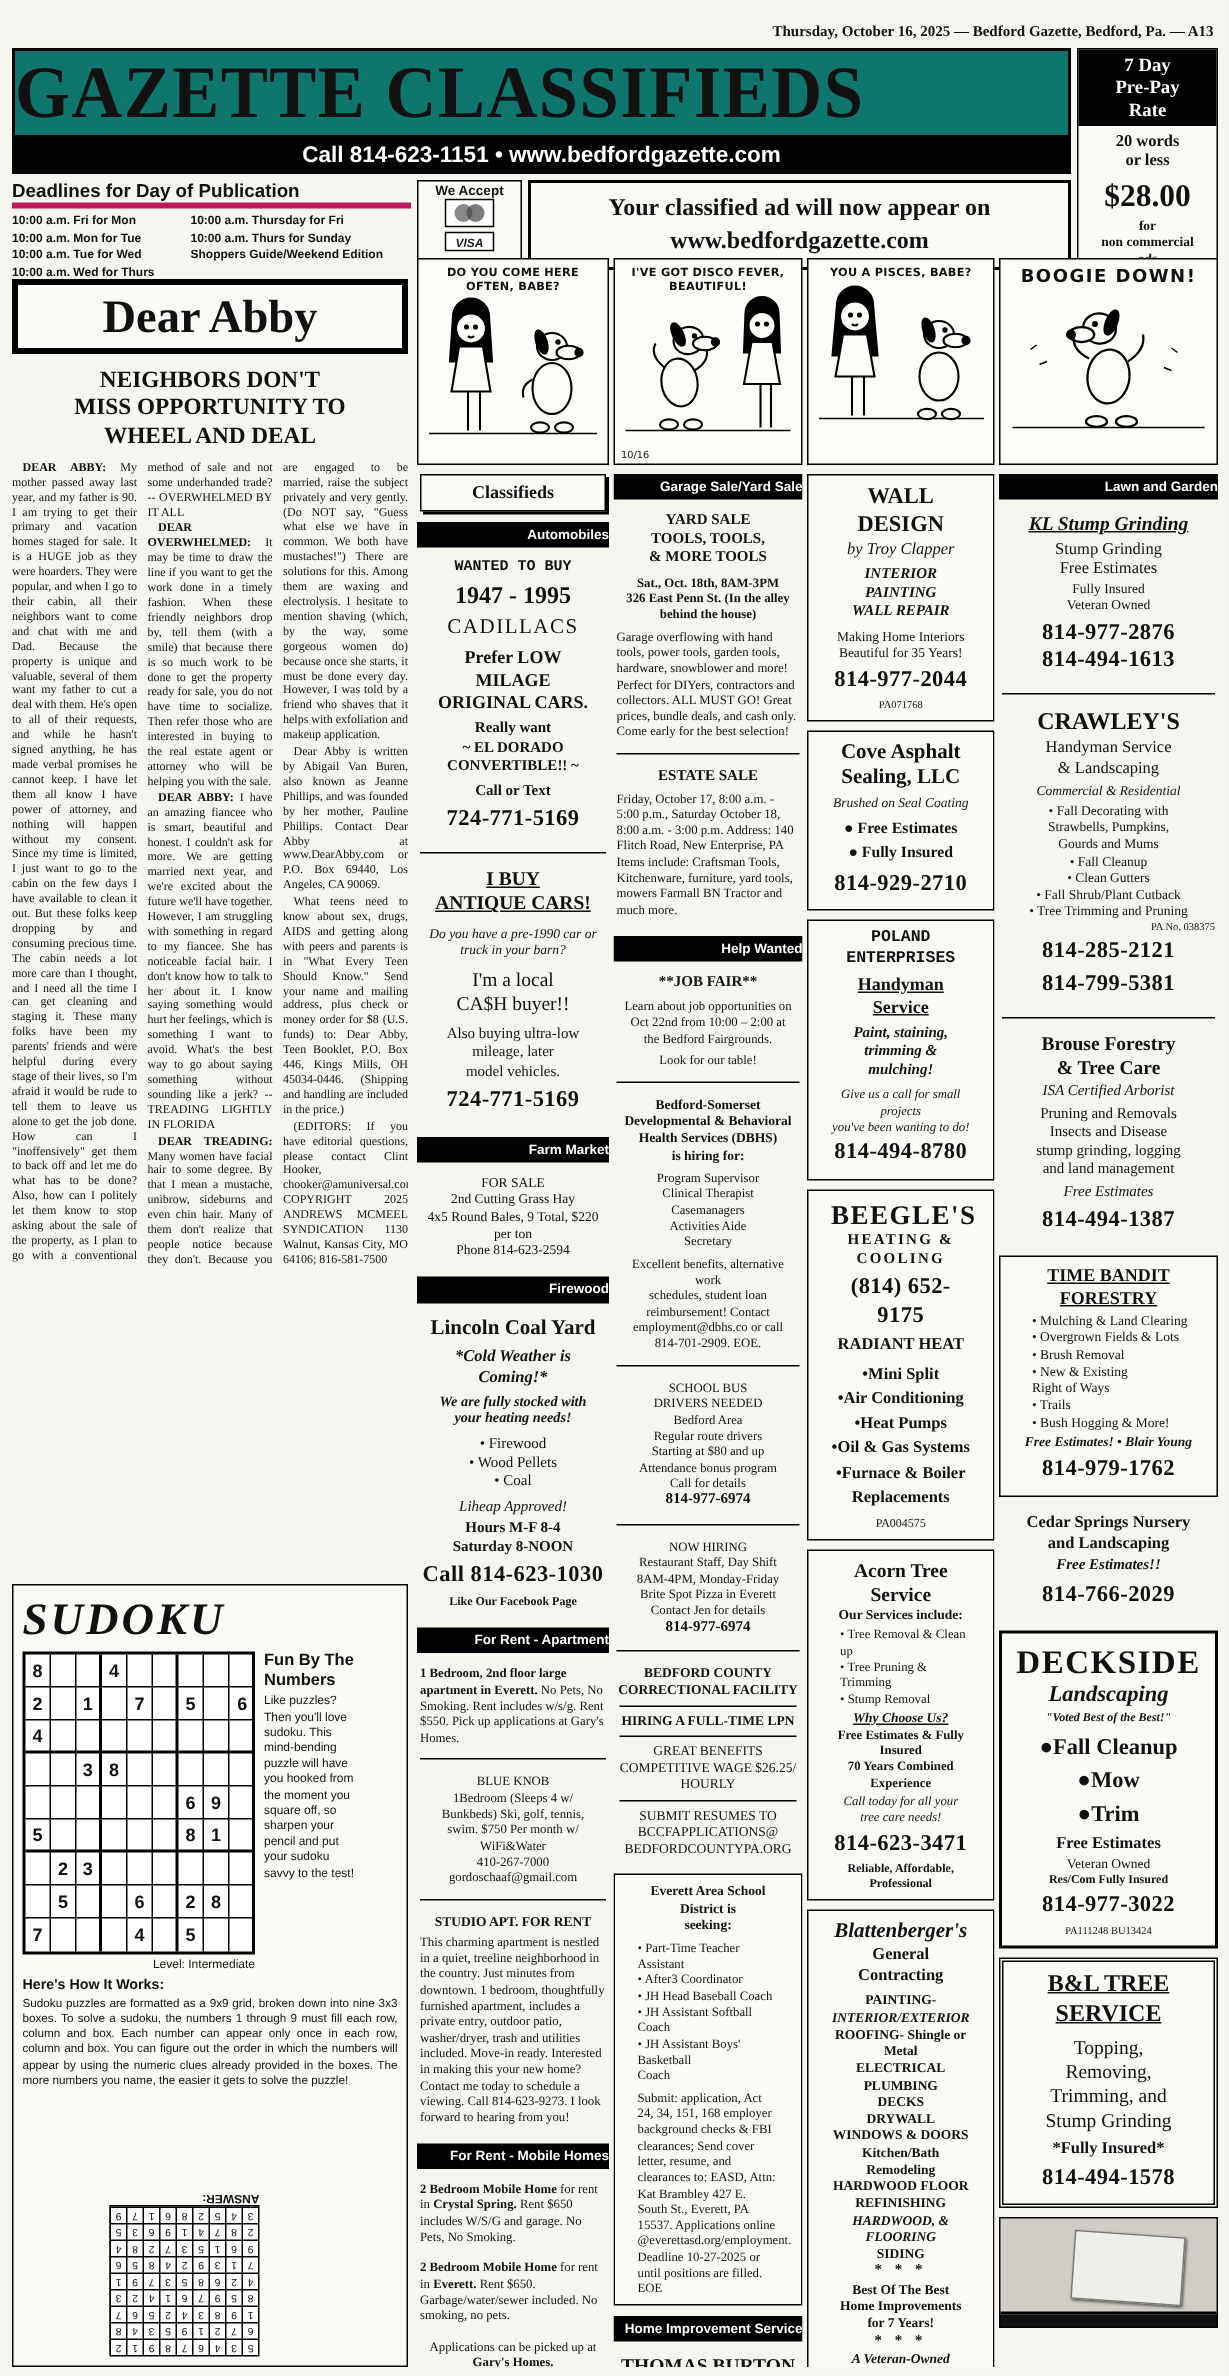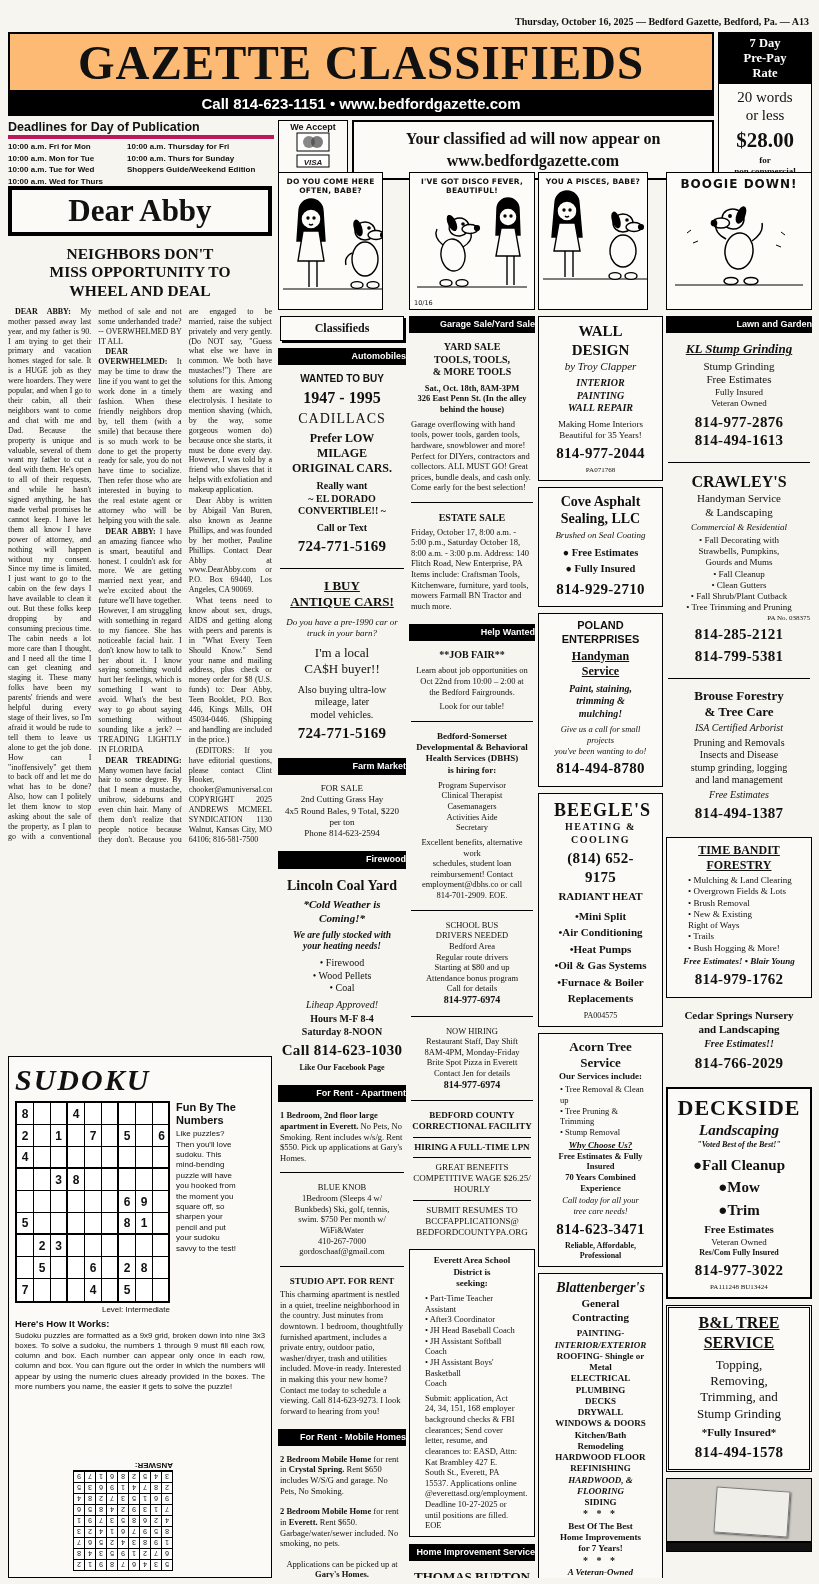--- a/index.html
+++ b/index.html
@@ -2,21 +2,21 @@
 <html><head>
 <meta charset="utf-8">
 <style>
 *{margin:0;padding:0;box-sizing:border-box}
 html,body{width:819px;height:1584px}
 body{background:#e8e6e0;font-family:"Liberation Serif",serif;color:#111}
 #page{position:relative;width:819px;height:1584px;background:#f7f5f0;overflow:hidden}
 .abs{position:absolute}
 .pre{white-space:pre-line}
 .b{font-weight:bold}.i{font-style:italic}.c{text-align:center}.u{text-decoration:underline}.r{text-align:right}
-.sans{font-family:Liberation Sans, sans-serif}
+.sans{font-family:Liberation Mono, monospace}
 .s7{font-size:7px}.s8{font-size:8px}.s85{font-size:8.5px}.s9{font-size:9px}.s10{font-size:10px}.s11{font-size:11px}
 .s12{font-size:12px}.s13{font-size:13px}.s14{font-size:14px}.s15{font-size:15px}.s16{font-size:16px}
 .s18{font-size:18px}.s22{font-size:22px}
 .mt2{margin-top:2px}.mt4{margin-top:4px}.mt6{margin-top:6px}
 .hr{border-top:1px solid #000;margin:4px 2px}
 .box{border:1px solid #000;padding:5px 15px;margin:6px 0;background:#fbfaf6}
 .box2{border:2px solid #000;padding:5px 3px;margin:6px 0;background:#fbfaf6}
 .boxd{border:3px double #000;padding:5px 3px;margin:6px 0;background:#fbfaf6}
 .ad{padding:5px 2px}
 .phone{font-weight:bold;font-size:15px;text-align:center;margin:3px 0;letter-spacing:.3px}
@@ -25,47 +25,47 @@
 .col{position:absolute;top:316px;bottom:6px;overflow:hidden;font-size:8.5px;line-height:1.25}
 #col2{left:278px;width:128px}
 #col3{left:409px;width:126px}
 #col4{left:538px;width:125px}
 #col5{left:666px;width:146px}
 
 
 #dateline{top:16px;left:0;right:10px;text-align:right;font-weight:bold;font-size:10px}
 #header{top:32px;left:8px;width:804px;display:flex;gap:4px}
 #header-left{width:706px}
-#masthead-box{height:60px;border:2px solid #000;display:flex;align-items:center;justify-content:center;background:#fdba74}
+#masthead-box{height:60px;border:2px solid #000;display:flex;align-items:center;justify-content:flex-start;background:#0f766e}
 #masthead-title{font-weight:bold;font-size:47px;letter-spacing:1px;transform:scaleY(1.05);font-family:"Liberation Serif",serif}
 #call-bar{height:24px;background:#000;color:#fff;font-family:"Liberation Sans",sans-serif;font-weight:bold;font-size:15px;text-align:center;line-height:24px}
 #deadline-row{display:flex;gap:4px;margin-top:4px;height:60px}
 #deadlines{width:266px;font-family:"Liberation Sans",sans-serif}
 #dl-title{font-weight:bold;font-size:12.5px;border-bottom:4px solid #be185d;padding-bottom:1px;margin-bottom:2px}
 #dl-cols{display:flex;gap:24px;font-weight:bold;font-size:8px;line-height:1.45}
 #we-accept{width:70px;border:1px solid #000;text-align:center;font-family:"Liberation Sans",sans-serif;font-weight:bold;font-size:9px;padding:1px;background:#fbfaf6}
 #promo{flex:1;border:2px solid #000;display:flex;align-items:center;justify-content:center;text-align:center;font-weight:bold;font-size:16px;line-height:1.35;background:#fbfaf6}
 #rate-box{width:94px;border:1px solid #000;text-align:center;background:#fbfaf6}
 #rate-head{background:#000;color:#fff;font-weight:bold;font-size:12.5px;line-height:1.2;padding:3px 0}
-#rate-words{font-weight:normal;font-size:15px;padding:4px 0 2px;line-height:1.2}
+#rate-words{font-weight:bold;font-size:11px;padding:4px 0 2px;line-height:1.2}
 #rate-price{font-weight:bold;font-size:21px;padding:2px 0}
 #rate-note{font-weight:bold;font-size:9px;line-height:1.2;padding-bottom:2px}
 
 
 #abby{left:8px;top:186px;width:264px}
 #abby-box{border:4px solid #000;text-align:center;font-weight:bold;font-size:31px;padding:3px 0;background:#fbfaf6}
 #abby-head{margin-top:9px;text-align:center;font-weight:bold;font-size:15.5px;line-height:1.18}
 #abby-article{margin-top:7px;column-count:3;column-gap:7px;font-size:8px;text-align:justify;line-height:1.24;height:752px;overflow:hidden}
 #abby-article p{text-indent:7px;margin-bottom:1px}
 
 
 .comic{position:absolute;top:172px;height:138px;border:1px solid #000;background:#fdfcf9;overflow:hidden}
-#comic1{left:278px;width:105px}
+#comic1{left:278px;width:128px}
 #comic2{left:409px;width:126px}
-#comic3{left:538px;width:110px}
+#comic3{left:538px;width:125px}
 #comic4{left:666px;width:146px}
 .bubble{font-family:"DejaVu Sans",sans-serif;font-weight:bold;font-size:7.5px;text-align:center;padding:4px 6px 1px;line-height:1.25;letter-spacing:.2px}
 .comic svg{display:block;margin:0 auto}
 .comic-date{position:absolute;left:4px;bottom:2px;font-size:6.5px;font-family:"DejaVu Sans",sans-serif}
 
 
 .classbox{border:1px solid #000;box-shadow:2px 2px 0 #000;text-align:center;font-weight:bold;font-size:12px;padding:4px 0;margin:0 2px 6px;background:#fbfaf6}
 .bigdots{font-weight:bold;font-size:10.5px;text-align:center;line-height:1.5}
 .stars{text-align:center;font-weight:bold;font-size:10px;letter-spacing:3px}
 

